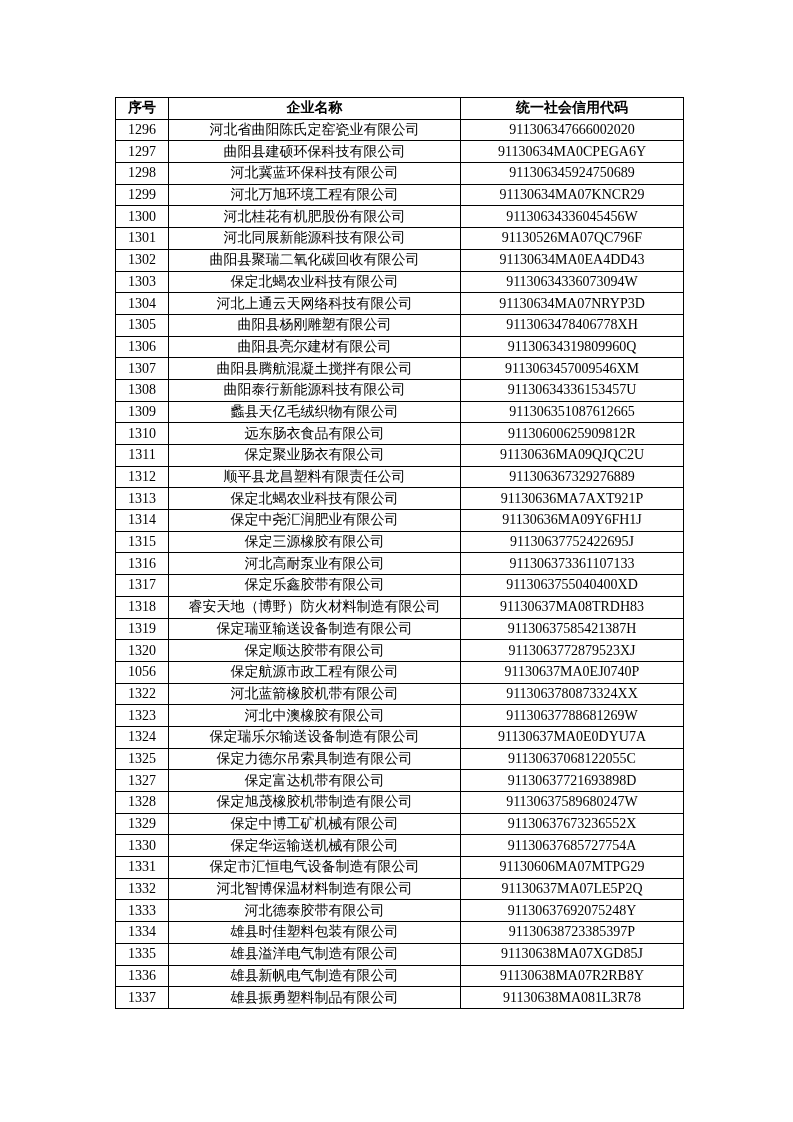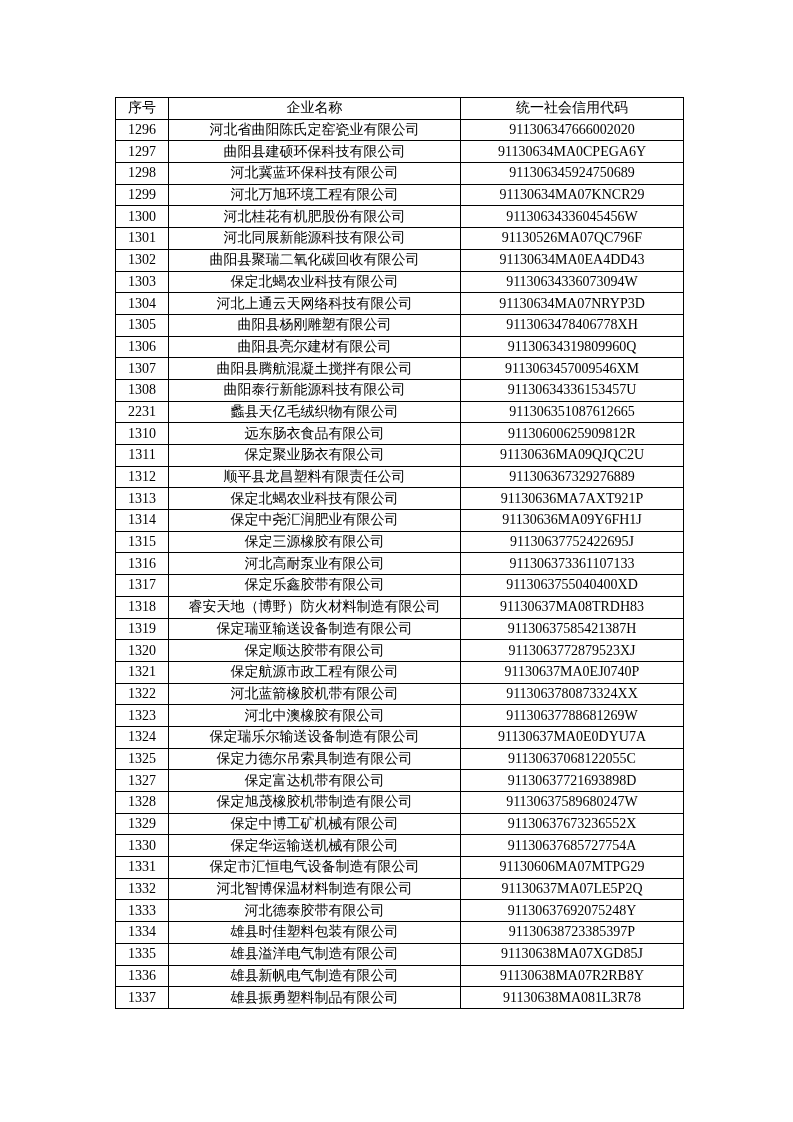--- a/index.html
+++ b/index.html
@@ -28,21 +28,21 @@
     text-align: center;
     vertical-align: middle;
     font-size: 14px;
     line-height: 1;
     height: 20.7px;
     padding: 0;
     white-space: nowrap;
     overflow: hidden;
   }
   table.company-table th {
-    font-weight: normal;
+    font-weight: bold;
   }
   col.c-index  { width: 53px;  }
   col.c-name   { width: 292px; }
   col.c-code   { width: 223px; }
 </style>
 </head>
 <body>
 
 <table class="company-table">
   <colgroup>
@@ -117,21 +117,21 @@
         <td>1307</td>
         <td>曲阳县腾航混凝土搅拌有限公司</td>
         <td>9113063457009546XM</td>
       </tr>
       <tr>
         <td>1308</td>
         <td>曲阳泰行新能源科技有限公司</td>
         <td>91130634336153457U</td>
       </tr>
       <tr>
-        <td>2231</td>
+        <td>1309</td>
         <td>蠡县天亿毛绒织物有限公司</td>
         <td>911306351087612665</td>
       </tr>
       <tr>
         <td>1310</td>
         <td>远东肠衣食品有限公司</td>
         <td>91130600625909812R</td>
       </tr>
       <tr>
         <td>1311</td>
@@ -177,21 +177,21 @@
         <td>1319</td>
         <td>保定瑞亚输送设备制造有限公司</td>
         <td>91130637585421387H</td>
       </tr>
       <tr>
         <td>1320</td>
         <td>保定顺达胶带有限公司</td>
         <td>9113063772879523XJ</td>
       </tr>
       <tr>
-        <td>1321</td>
+        <td>1056</td>
         <td>保定航源市政工程有限公司</td>
         <td>91130637MA0EJ0740P</td>
       </tr>
       <tr>
         <td>1322</td>
         <td>河北蓝箭橡胶机带有限公司</td>
         <td>9113063780873324XX</td>
       </tr>
       <tr>
         <td>1323</td>

